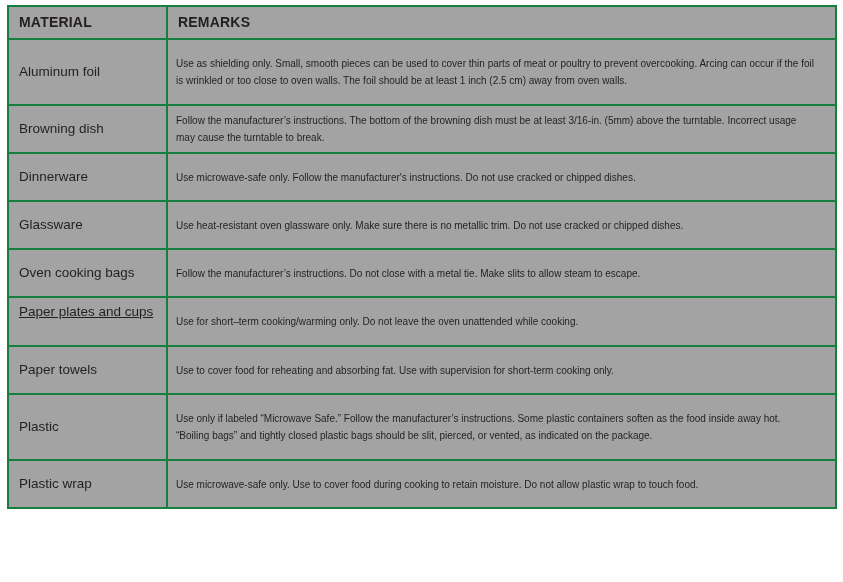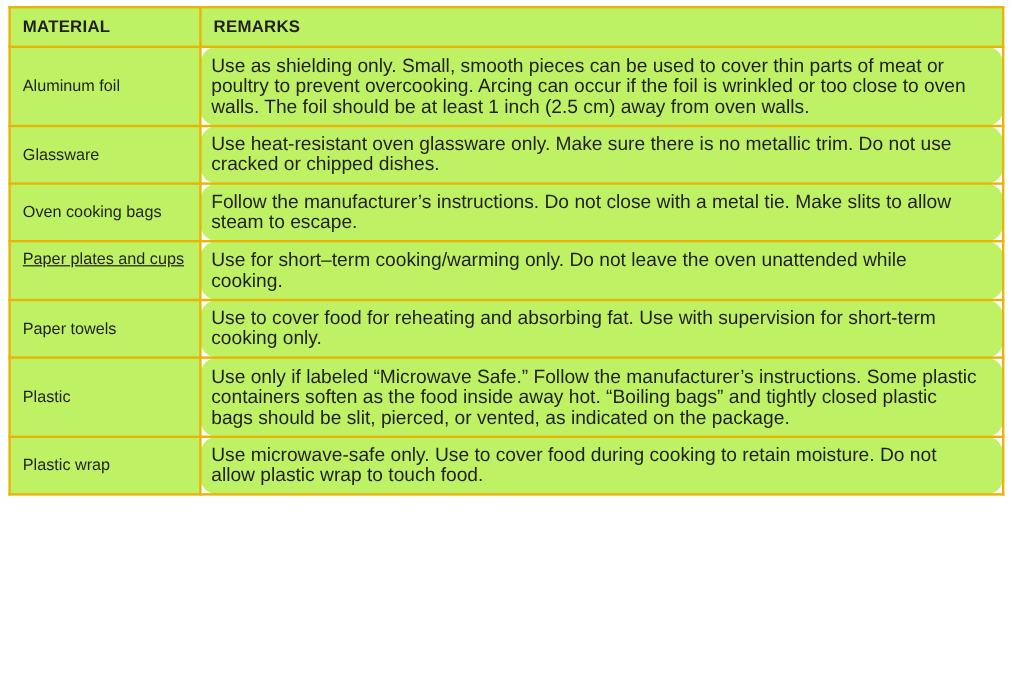--- a/index.html
+++ b/index.html
@@ -27,23 +27,23 @@
     table-layout: fixed;
     width: 828px;
     background: #ffffff;
   }
 
   table.materials-table col.col-material { width: 159px; }
   table.materials-table col.col-remarks  { width: 669px; }
 
   table.materials-table th,
   table.materials-table td {
-    border: 2px solid #eab308;
+    border: 2px solid #15803d;
     vertical-align: middle;
-    background: #bef264;
+    background: #a3a3a3;
   }
 
   
   table.materials-table thead th {
     font-size: 14px;
     font-weight: bold;
     letter-spacing: 0.2px;
     text-align: left;
     padding: 7px 0 7px 10px;
     height: 17px;
@@ -51,24 +51,23 @@
   }
 
   
   td.material-cell {
     font-size: 13.5px;
     line-height: 16px;
     padding: 5px 6px 5px 10px;
     margin-top: 44px;
   }
   td.remarks-cell {
-    font-size: 16px;
+    font-size: 10px;
     line-height: 17px;
     padding: 5px 20px 5px 8px;
-    border-radius: 14px;
   }
 
   
   tr[data-rowheight="3"] td { height: 54px; }
   tr[data-rowheight="2"] td { height: 36px; }
   tr[data-rowheight="1"] td { height: 24px; }
 
   
   td.material-cell.wraps { vertical-align: top; padding-top: 6px; text-decoration: underline; }
 </style>
@@ -86,20 +85,28 @@
         <th>MATERIAL</th>
         <th>REMARKS</th>
       </tr>
     </thead>
     <tbody id="table-body">
         <tr data-rowheight="3">
           <td class="material-cell">Aluminum foil</td>
           <td class="remarks-cell">Use as shielding only. Small, smooth pieces can be used to cover thin parts of meat or poultry to prevent overcooking. Arcing can occur if the foil is wrinkled or too close to oven walls. The foil should be at least 1 inch (2.5 cm) away from oven walls.</td>
         </tr>
         <tr data-rowheight="2">
+          <td class="material-cell">Browning dish</td>
+          <td class="remarks-cell">Follow the manufacturer’s instructions. The bottom of the browning dish must be at least 3/16-in. (5mm) above the turntable. Incorrect usage may cause the turntable to break.</td>
+        </tr>
+        <tr data-rowheight="2">
+          <td class="material-cell">Dinnerware</td>
+          <td class="remarks-cell">Use microwave-safe only. Follow the manufacturer's instructions. Do not use cracked or chipped dishes.</td>
+        </tr>
+        <tr data-rowheight="2">
           <td class="material-cell">Glassware</td>
           <td class="remarks-cell">Use heat-resistant oven glassware only. Make sure there is no metallic trim. Do not use cracked or chipped dishes.</td>
         </tr>
         <tr data-rowheight="2">
           <td class="material-cell">Oven cooking bags</td>
           <td class="remarks-cell">Follow the manufacturer’s instructions. Do not close with a metal tie. Make slits to allow steam to escape.</td>
         </tr>
         <tr data-rowheight="2">
           <td class="material-cell wraps">Paper plates and cups</td>
           <td class="remarks-cell">Use for short–term cooking/warming only. Do not leave the oven unattended while cooking.</td>

